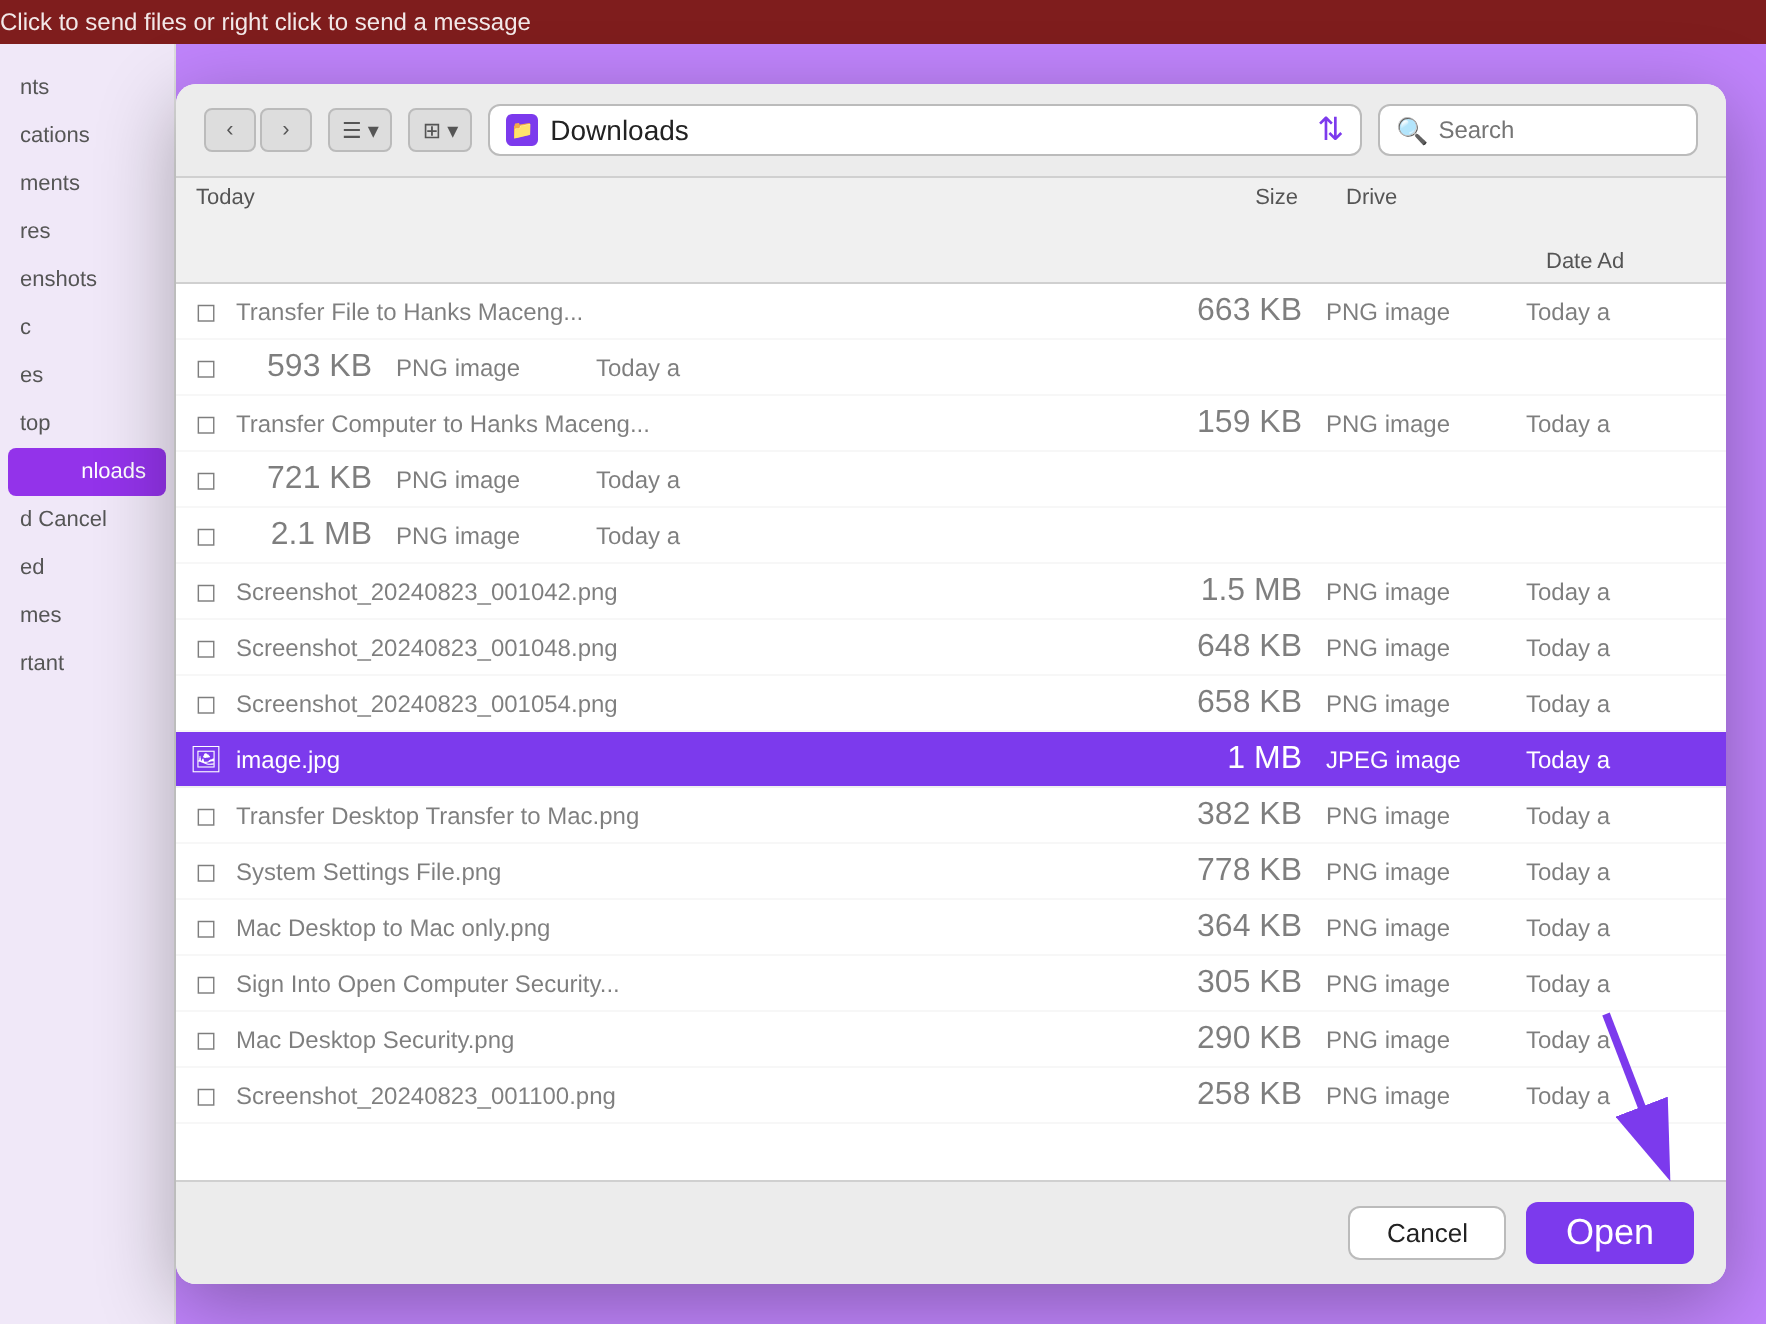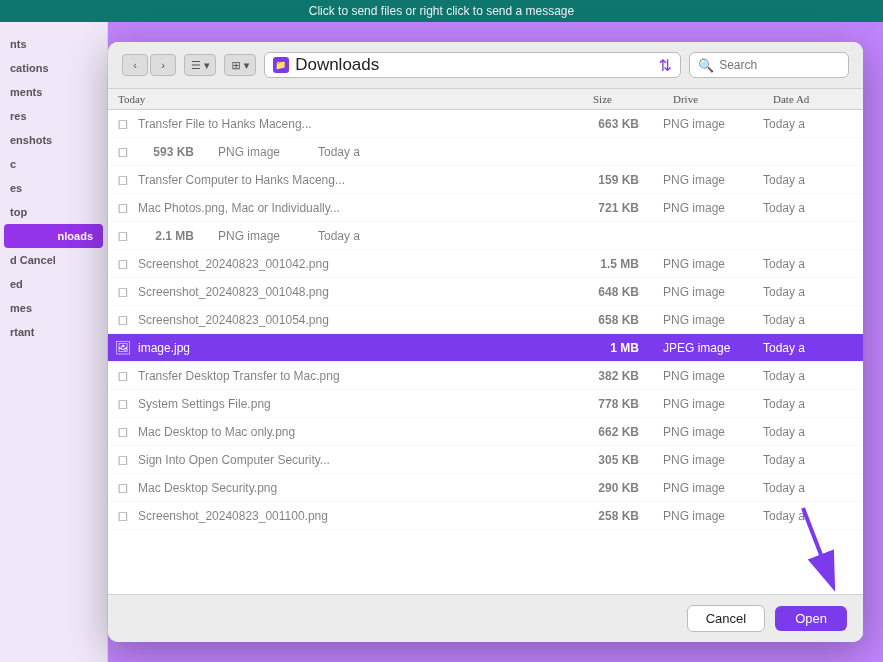--- a/index.html
+++ b/index.html
@@ -8,47 +8,45 @@
       height: 662px;
       background: #c084fc;
       font-family: -apple-system, BlinkMacSystemFont, 'Helvetica Neue', Arial, sans-serif;
       overflow: hidden;
       position: relative;
     }
 
     .top-bar {
       width: 100%;
       height: 22px;
-      background: #0f766e;
-      display: flex;
-      align-items: center;
-      justify-content: center;
+      background: #7f1d1d;
+      display: flex;
+      align-items: center;
     }
     .top-bar-text {
       color: white;
       font-size: 12px;
       opacity: 0.9;
     }
 
     .main-area {
       display: flex;
       width: 100%;
       height: 640px;
     }
 
     
     .sidebar {
-      width: 108px;
+      width: 88px;
       background: #f0e8f8;
       border-right: 1px solid #ddd;
       display: flex;
       flex-direction: column;
       padding-top: 10px;
       overflow: hidden;
-      font-weight: bold;
     }
     .sidebar-item {
       padding: 6px 10px;
       font-size: 11px;
       color: #555;
       cursor: pointer;
       white-space: nowrap;
       overflow: hidden;
       text-overflow: ellipsis;
     }
@@ -131,21 +129,21 @@
       background: #7c3aed;
       border-radius: 3px;
       display: flex;
       align-items: center;
       justify-content: center;
       color: white;
       font-size: 9px;
       flex-shrink: 0;
     }
     .location-text {
-      font-size: 17px;
+      font-size: 14px;
       color: #222;
       flex: 1;
     }
     .location-arrows {
       color: #7c3aed;
       font-size: 16px;
       cursor: pointer;
     }
 
     .search-bar {
@@ -177,26 +175,25 @@
       display: flex;
       background: #f0f0f0;
       border-bottom: 1px solid #d0d0d0;
       padding: 4px 0;
     }
     .col-header {
       font-size: 11px;
       color: #555;
       font-weight: 500;
       padding: 0 10px;
-      font-family: Liberation Serif, serif;
     }
     .col-name { flex: 1; }
-    .col-size { width: 80px; padding-right: 14px; }
+    .col-size { width: 80px; text-align: right; padding-right: 14px; }
     .col-kind { width: 100px; }
-    .col-date { width: 100px; }
+    .col-date { width: 100px; margin-top: 32px; }
 
     
     .file-list {
       flex: 1;
       overflow-y: auto;
       background: white;
     }
     .file-row {
       display: flex;
       align-items: center;
@@ -222,25 +219,24 @@
     .file-name-cell {
       flex: 1;
       font-size: 12px;
       white-space: nowrap;
       overflow: hidden;
       text-overflow: ellipsis;
       padding-right: 10px;
     }
     .file-size-cell {
       width: 80px;
-      font-size: 12px;
+      font-size: 16px;
       text-align: right;
-      padding-right: 24px;
+      padding-right: 12px;
       flex-shrink: 0;
-      font-weight: bold;
     }
     .file-kind-cell {
       width: 100px;
       font-size: 12px;
       flex-shrink: 0;
     }
     .file-date-cell {
       width: 100px;
       font-size: 12px;
       flex-shrink: 0;
@@ -272,21 +268,21 @@
       padding: 5px 18px;
       font-size: 13px;
       cursor: pointer;
       color: #222;
     }
     .btn-open {
       background: #7c3aed;
       border: none;
       border-radius: 6px;
       padding: 5px 20px;
-      font-size: 13px;
+      font-size: 18px;
       cursor: pointer;
       color: white;
       font-weight: 500;
     }
 
     
     .arrow-overlay {
       position: absolute;
       bottom: 60px;
       right: 30px;
@@ -372,21 +368,20 @@
         </div>
         <div class="file-row blurred">
           <div class="file-icon-cell" style="font-size: 13px;">◻</div>
           <div class="file-name-cell">Transfer Computer to Hanks Maceng...</div>
           <div class="file-size-cell">159 KB</div>
           <div class="file-kind-cell">PNG image</div>
           <div class="file-date-cell">Today a</div>
         </div>
         <div class="file-row blurred">
           <div class="file-icon-cell" style="font-size: 13px;">◻</div>
-          <div class="file-name-cell">Mac Photos.png, Mac or Individually...</div>
           <div class="file-size-cell">721 KB</div>
           <div class="file-kind-cell">PNG image</div>
           <div class="file-date-cell">Today a</div>
         </div>
         <div class="file-row blurred">
           <div class="file-icon-cell" style="font-size: 13px;">◻</div>
           <div class="file-size-cell">2.1 MB</div>
           <div class="file-kind-cell">PNG image</div>
           <div class="file-date-cell">Today a</div>
         </div>
@@ -428,21 +423,21 @@
         <div class="file-row blurred">
           <div class="file-icon-cell" style="font-size: 13px;">◻</div>
           <div class="file-name-cell">System Settings File.png</div>
           <div class="file-size-cell">778 KB</div>
           <div class="file-kind-cell">PNG image</div>
           <div class="file-date-cell">Today a</div>
         </div>
         <div class="file-row blurred">
           <div class="file-icon-cell" style="font-size: 13px;">◻</div>
           <div class="file-name-cell">Mac Desktop to Mac only.png</div>
-          <div class="file-size-cell">662 KB</div>
+          <div class="file-size-cell">364 KB</div>
           <div class="file-kind-cell">PNG image</div>
           <div class="file-date-cell">Today a</div>
         </div>
         <div class="file-row blurred">
           <div class="file-icon-cell" style="font-size: 13px;">◻</div>
           <div class="file-name-cell">Sign Into Open Computer Security...</div>
           <div class="file-size-cell">305 KB</div>
           <div class="file-kind-cell">PNG image</div>
           <div class="file-date-cell">Today a</div>
         </div>

